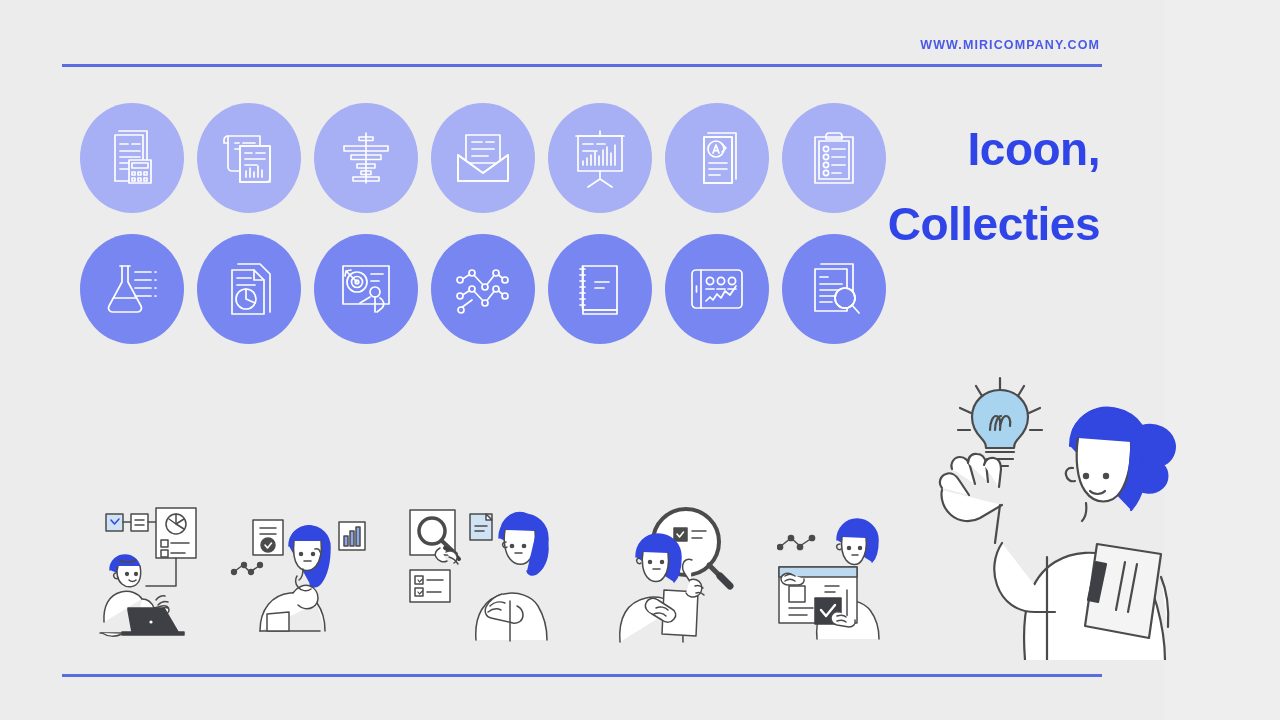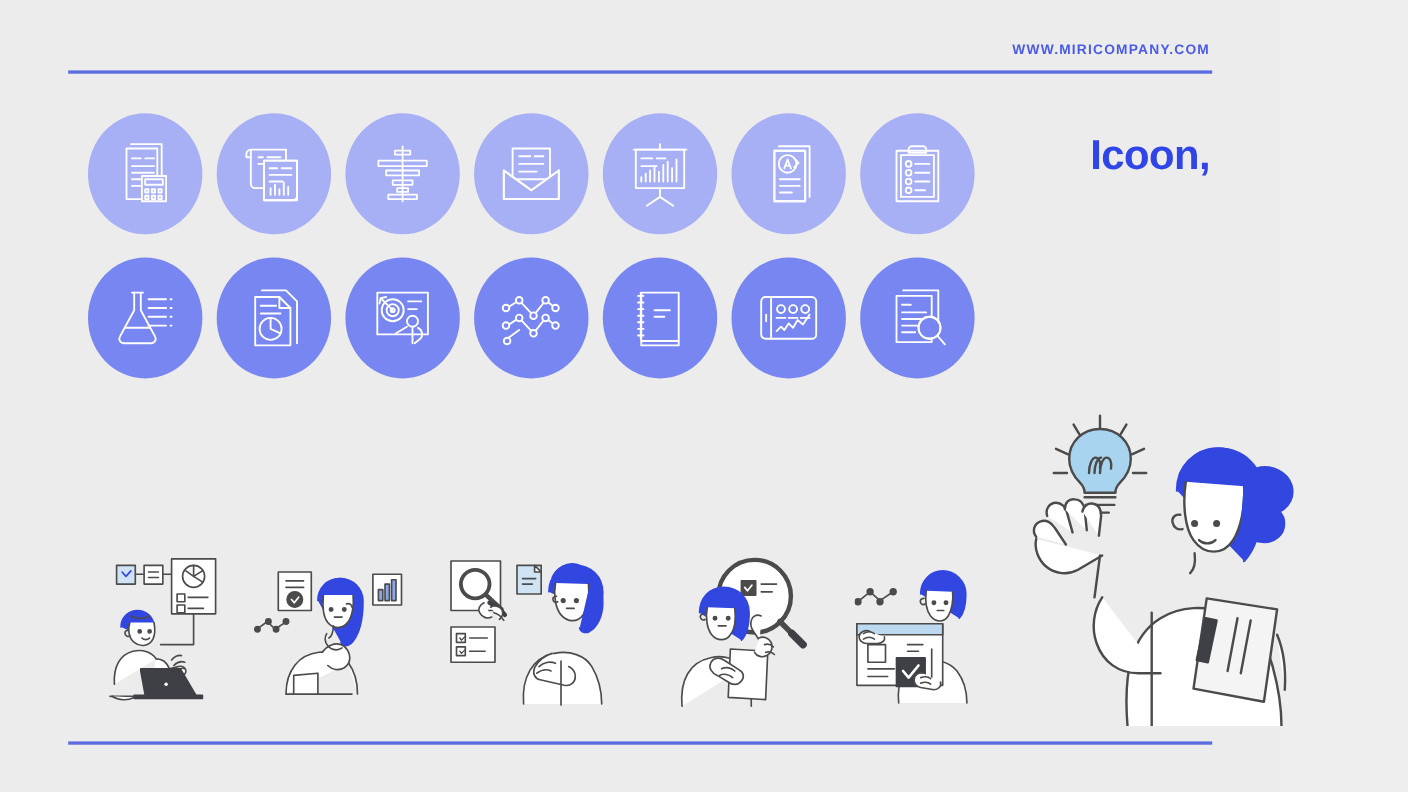--- a/index.html
+++ b/index.html
@@ -23,21 +23,21 @@
   }
   .rule-bottom {
     position: absolute; left: 62px; right: 62px; top: 674px;
     height: 2.5px; background: #5a6ce0;
   }
 
   
   .title {
     position: absolute; right: 64px; top: 112px; width: 300px;
     text-align: right;
-    font-size: 38px; line-height: 1.62; font-weight: 700;
+    font-size: 46px; line-height: 1.62; font-weight: 700;
     color: #2f45e8; letter-spacing: -0.5px;
   }
   .title div { white-space: nowrap; }
 
   
   .icon-grid {
     position: absolute; left: 80px; top: 103px;
     display: grid;
     grid-template-columns: repeat(7, 104px);
     grid-template-rows: repeat(2, 110px);
@@ -61,20 +61,21 @@
 </head>
 <body>
 
 <div class="page">
 
   <div class="site-url">WWW.MIRICOMPANY.COM</div>
   <div class="rule-top"></div>
 
   <div class="title">
     <div>Icoon,</div>
+    <div>Collecties</div>
   </div>
 
   <div class="icon-grid">
 
     <div class="icon-circle tone-light">
       <svg width="62" height="62" viewBox="0 0 62 62" fill="none" stroke="#fff" stroke-width="1.7" stroke-linecap="round" stroke-linejoin="round">
         <path d="M14 8h28v46H14z"></path>
           <path d="M18 4h28v46"></path>
         <path d="M19 17h8M31 17h8M19 24h20M19 30h20M19 36h14M19 42h10"></path>
         <rect x="28" y="33" width="22" height="23" fill="#a7aff5"></rect>

